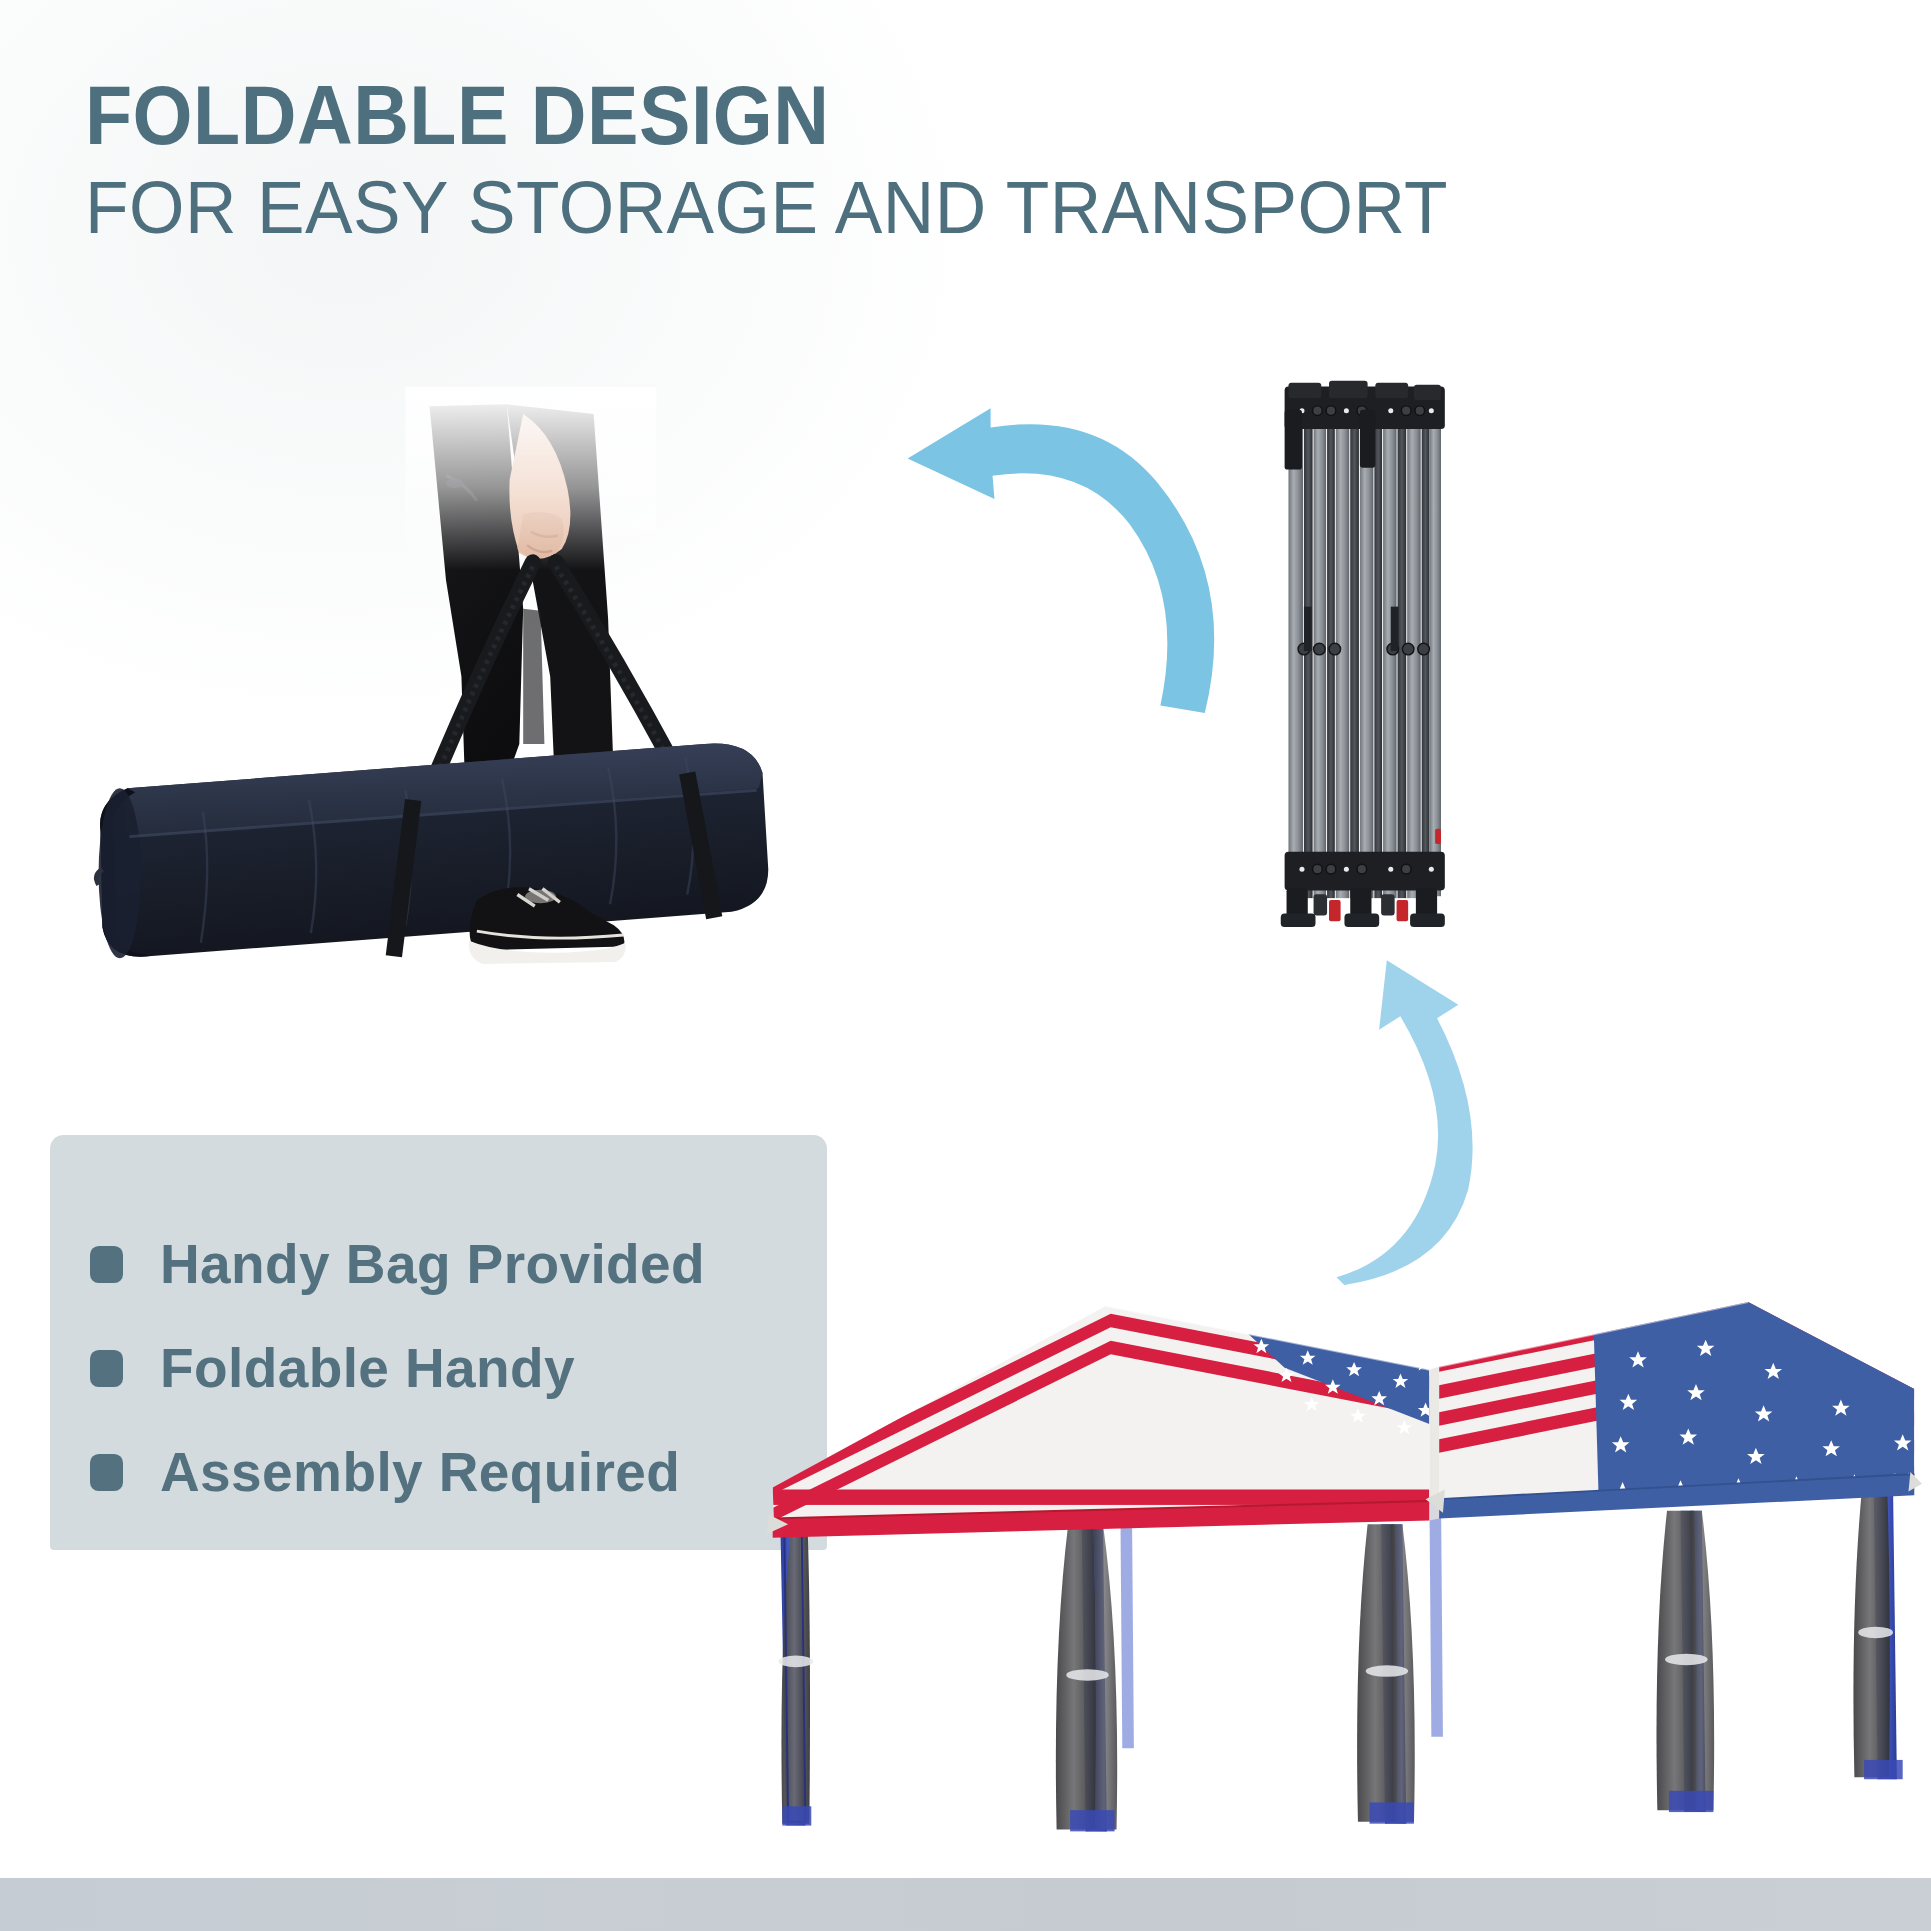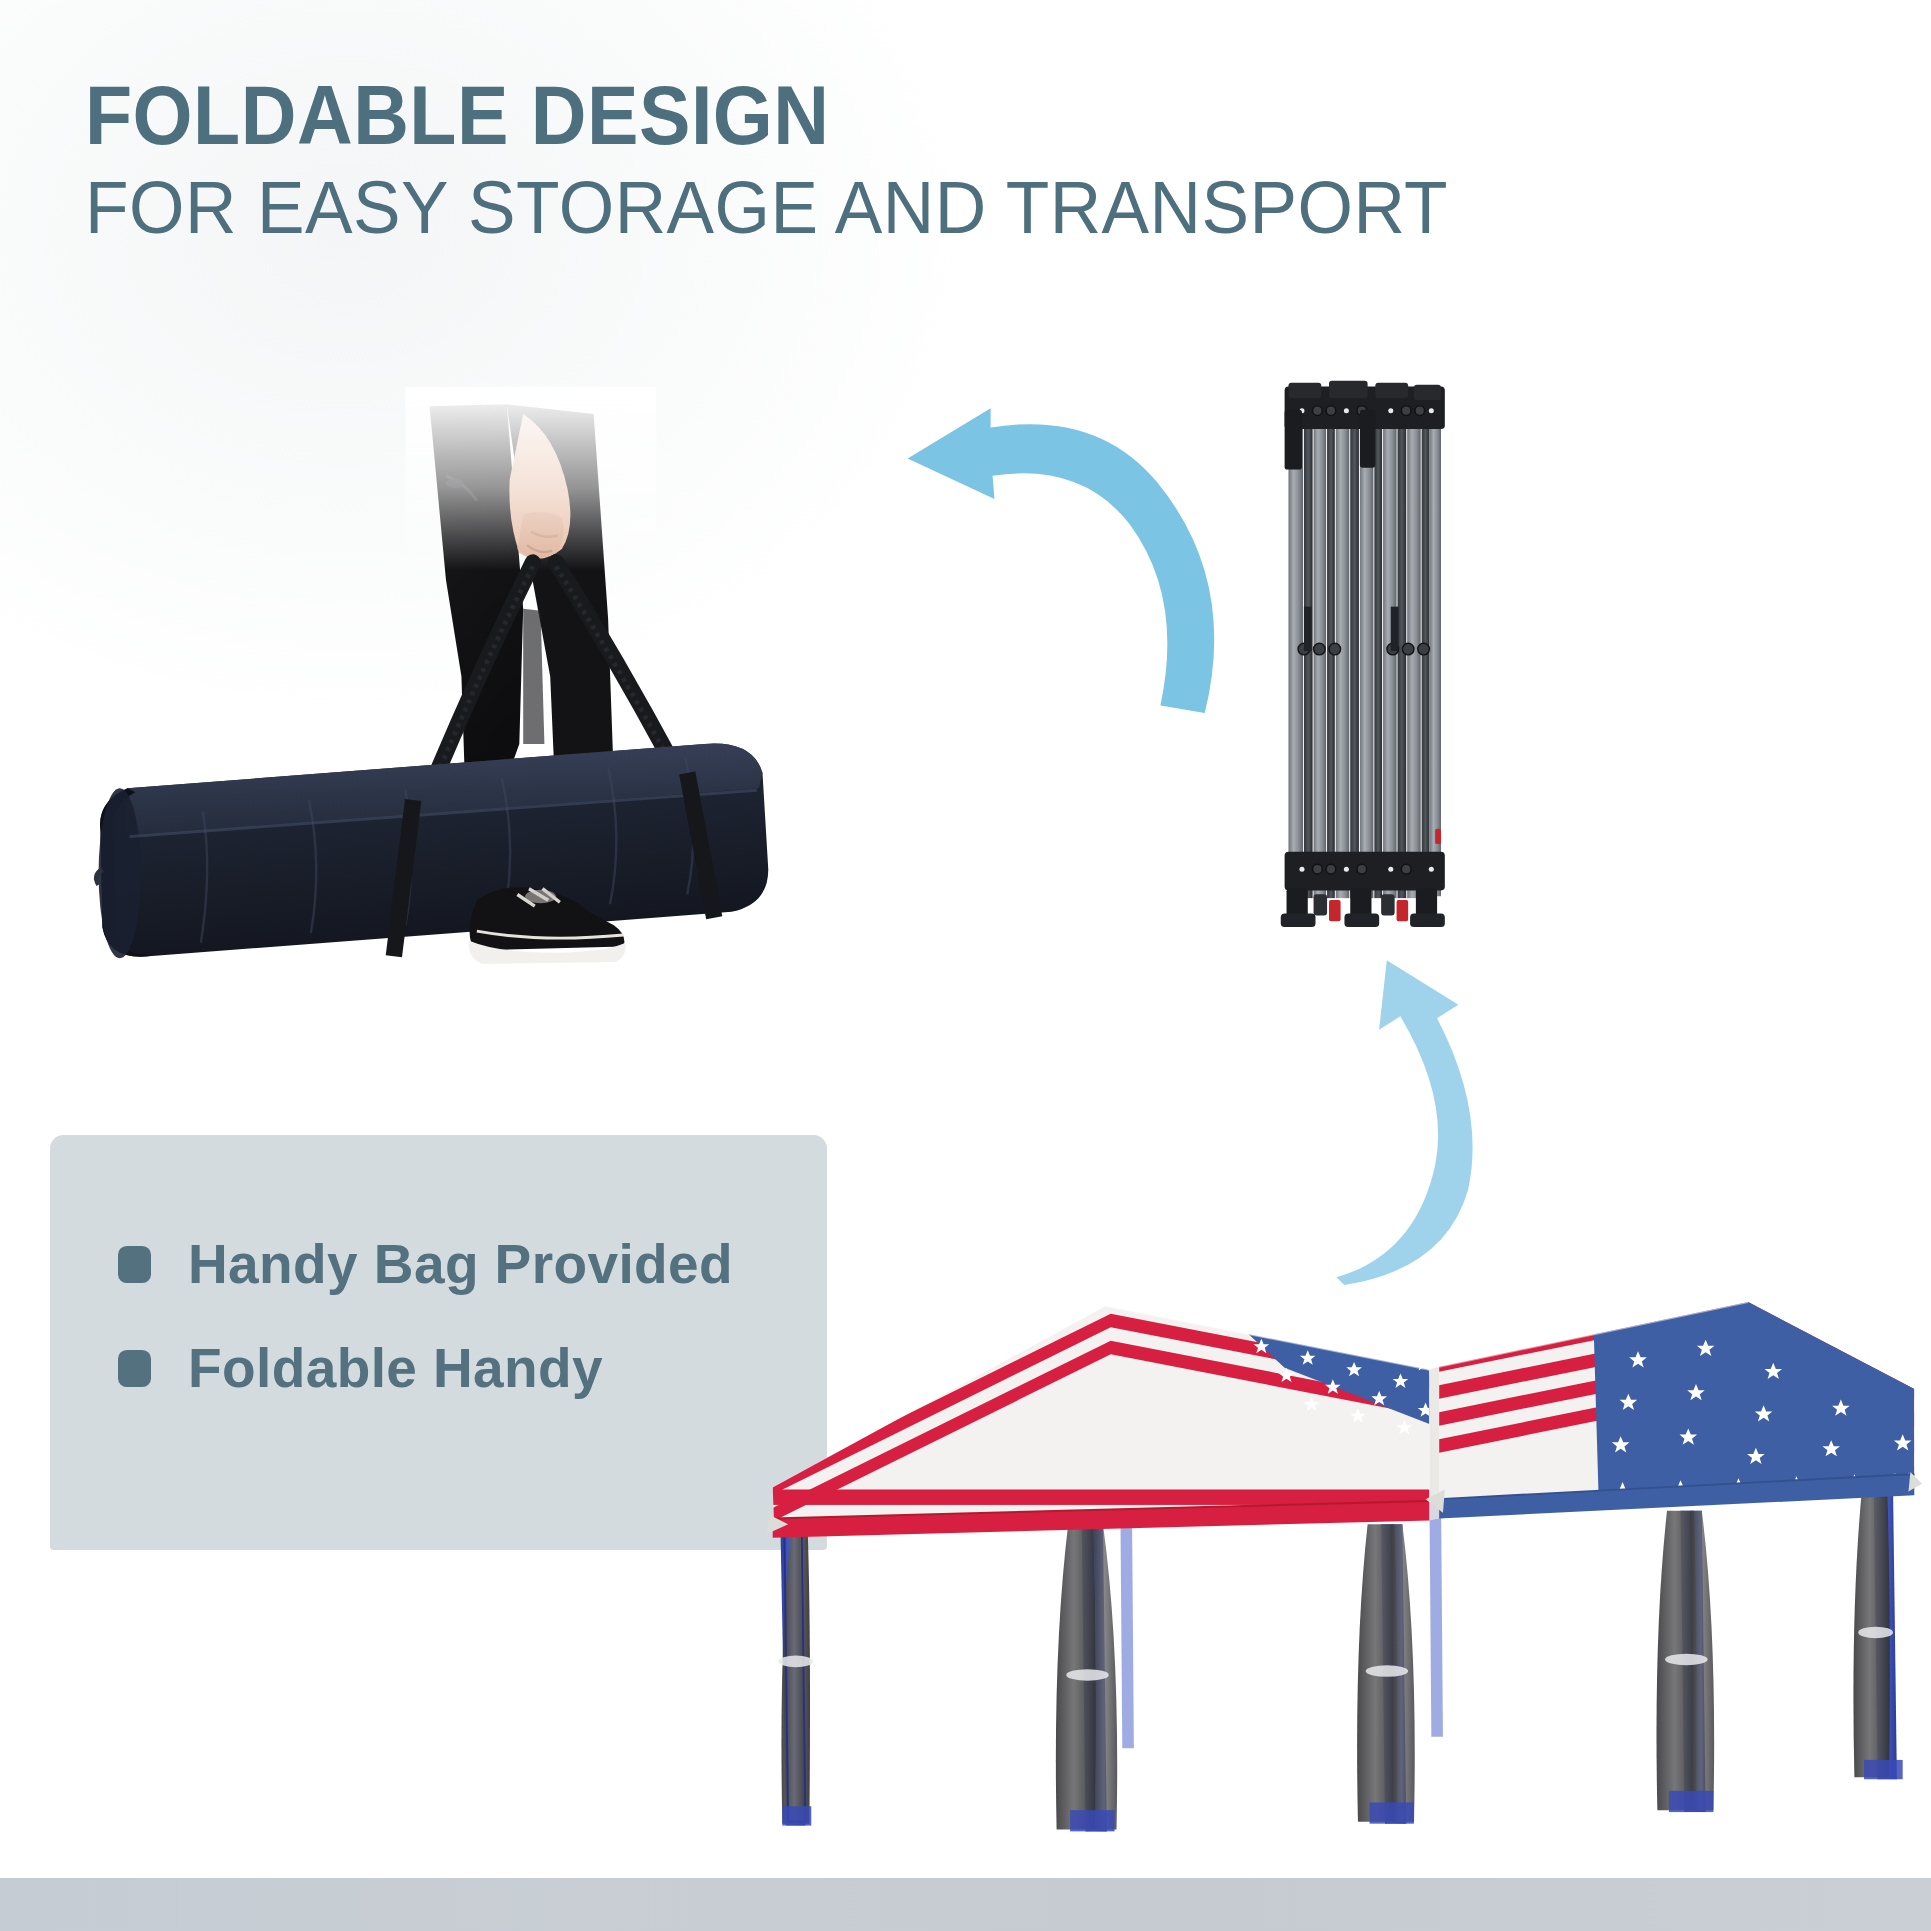--- a/index.html
+++ b/index.html
@@ -64,21 +64,21 @@
     position: absolute;
     left: 50px;
     top: 1212px;
     width: 966px;
     z-index: 4;
   }
   .feature-item {
     display: flex;
     align-items: center;
     height: 104px;
-    padding-left: 68px;
+    padding-left: 40px;
   }
   .feature-bullet {
     width: 33px;
     height: 37px;
     background: #53717f;
     border-radius: 8.7px;
     flex: 0 0 auto;
   }
   .feature-label {
     margin-left: 37px;
@@ -352,20 +352,24 @@
 
   <div class="feature-panel"></div>
   <div class="feature-list">
     <div class="feature-item">
       <span class="feature-bullet"></span>
       <span class="feature-label">Handy Bag Provided</span>
     </div>
     <div class="feature-item">
       <span class="feature-bullet"></span>
       <span class="feature-label">Foldable Handy</span>
+    </div>
+    <div class="feature-item">
+      <span class="feature-bullet"></span>
+      <span class="feature-label">Assembly Required</span>
     </div>
   </div>
 
   <div class="arrow-bottom">
     <svg viewBox="0 0 240 330" width="232" height="319">
       <path d="M14 322 Q96 298 116 206 Q130 136 80 52 L58 66 L66 -6 L140 40 L118 54 Q168 150 150 232 Q126 314 22 330 Z" fill="#9fd3ec"></path>
     </svg>
   </div>
 
   <div class="gazebo">

